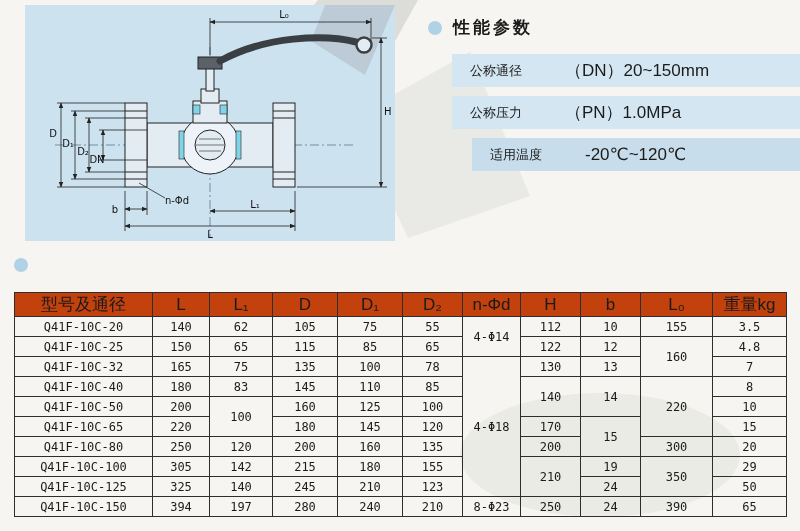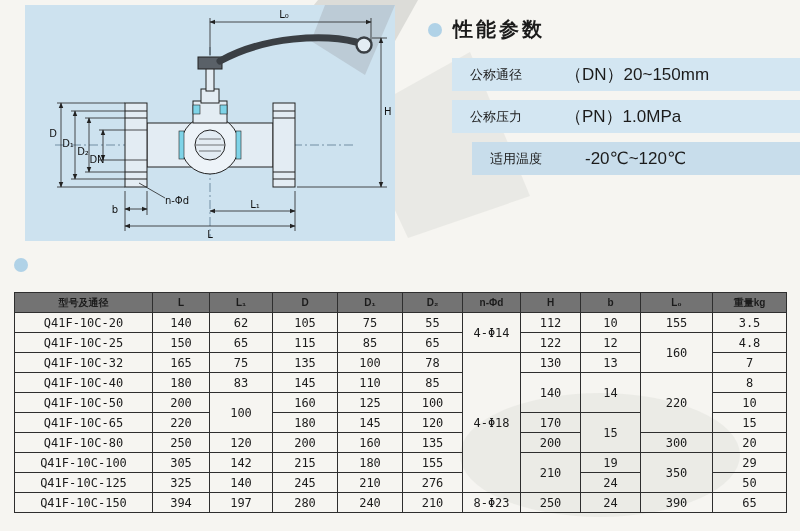--- a/index.html
+++ b/index.html
@@ -3,31 +3,31 @@
 <meta charset="utf-8">
 <style>
   html,body{margin:0;padding:0;}
   body{width:800px;height:531px;position:relative;overflow:hidden;background:#f6f5f1;
        font-family:"Liberation Sans","DejaVu Sans",sans-serif;color:#1b1b1b;}
   .wm{position:absolute;left:0;top:0;z-index:0;pointer-events:none;}
   .panel{position:absolute;left:25px;top:5px;width:370px;height:236px;background:#cde2ef;z-index:1;}
   .perf{position:absolute;left:428px;top:16px;z-index:1;}
   .t-row{display:flex;align-items:center;gap:11px;}
   .bullet{width:14px;height:14px;border-radius:50%;background:#b0d2e7;flex:0 0 auto;}
-  .s-title{font-size:20px;font-weight:bold;letter-spacing:3px;}
+  .s-title{font-size:17px;font-weight:bold;letter-spacing:3px;}
   .perf-rows{margin:15px 0 0 24px;}
   .perf-row{display:flex;align-items:center;width:365px;height:33px;background:#d3e6f2;margin-bottom:9px;}
   .perf-row.last{background:#c8ddeb;margin-left:20px;}
   .perf-label{width:95px;padding-left:18px;font-size:13px;}
   .perf-value{font-size:17px;}
   .install{position:absolute;left:14px;top:258px;z-index:1;}
   table.dim{position:absolute;left:14px;top:292px;width:772px;border-collapse:collapse;z-index:1;
             font-size:12px;table-layout:fixed;}
   .dim th,.dim td{border:1px solid #2e2e2e;text-align:center;height:19px;padding:0;overflow:hidden;}
-  .dim th{background:#737373;font-weight:bold;font-size:10px;}
+  .dim th{background:#c2410c;font-weight:normal;font-size:17px;}
   .dim td{font-family:"DejaVu Sans Mono","Liberation Mono",monospace;font-size:12px;background:transparent;}
   svg text{font-family:"DejaVu Sans","Liberation Sans",sans-serif;}
 </style>
 </head>
 <body>
 
 <svg class="wm" width="800" height="531">
   <polygon points="318,0 418,0 352,118 268,62" fill="#dcdcd8"></polygon>
   <polygon points="352,118 470,52 530,196 408,238" fill="#e4e4e0" opacity="0.7"></polygon>
   <ellipse cx="600" cy="455" rx="140" ry="62" fill="#e9e9e4" opacity="0.8"></ellipse>
@@ -267,21 +267,21 @@
         <td>19</td>
         <td rowspan="2">350</td>
         <td>29</td>
       </tr>
       <tr>
         <td>Q41F-10C-125</td>
         <td>325</td>
         <td>140</td>
         <td>245</td>
         <td>210</td>
-        <td>276</td>
+        <td>123</td>
         <td>24</td>
         <td>50</td>
       </tr>
       <tr>
         <td>Q41F-10C-150</td>
         <td>394</td>
         <td>197</td>
         <td>280</td>
         <td>240</td>
         <td>210</td>

